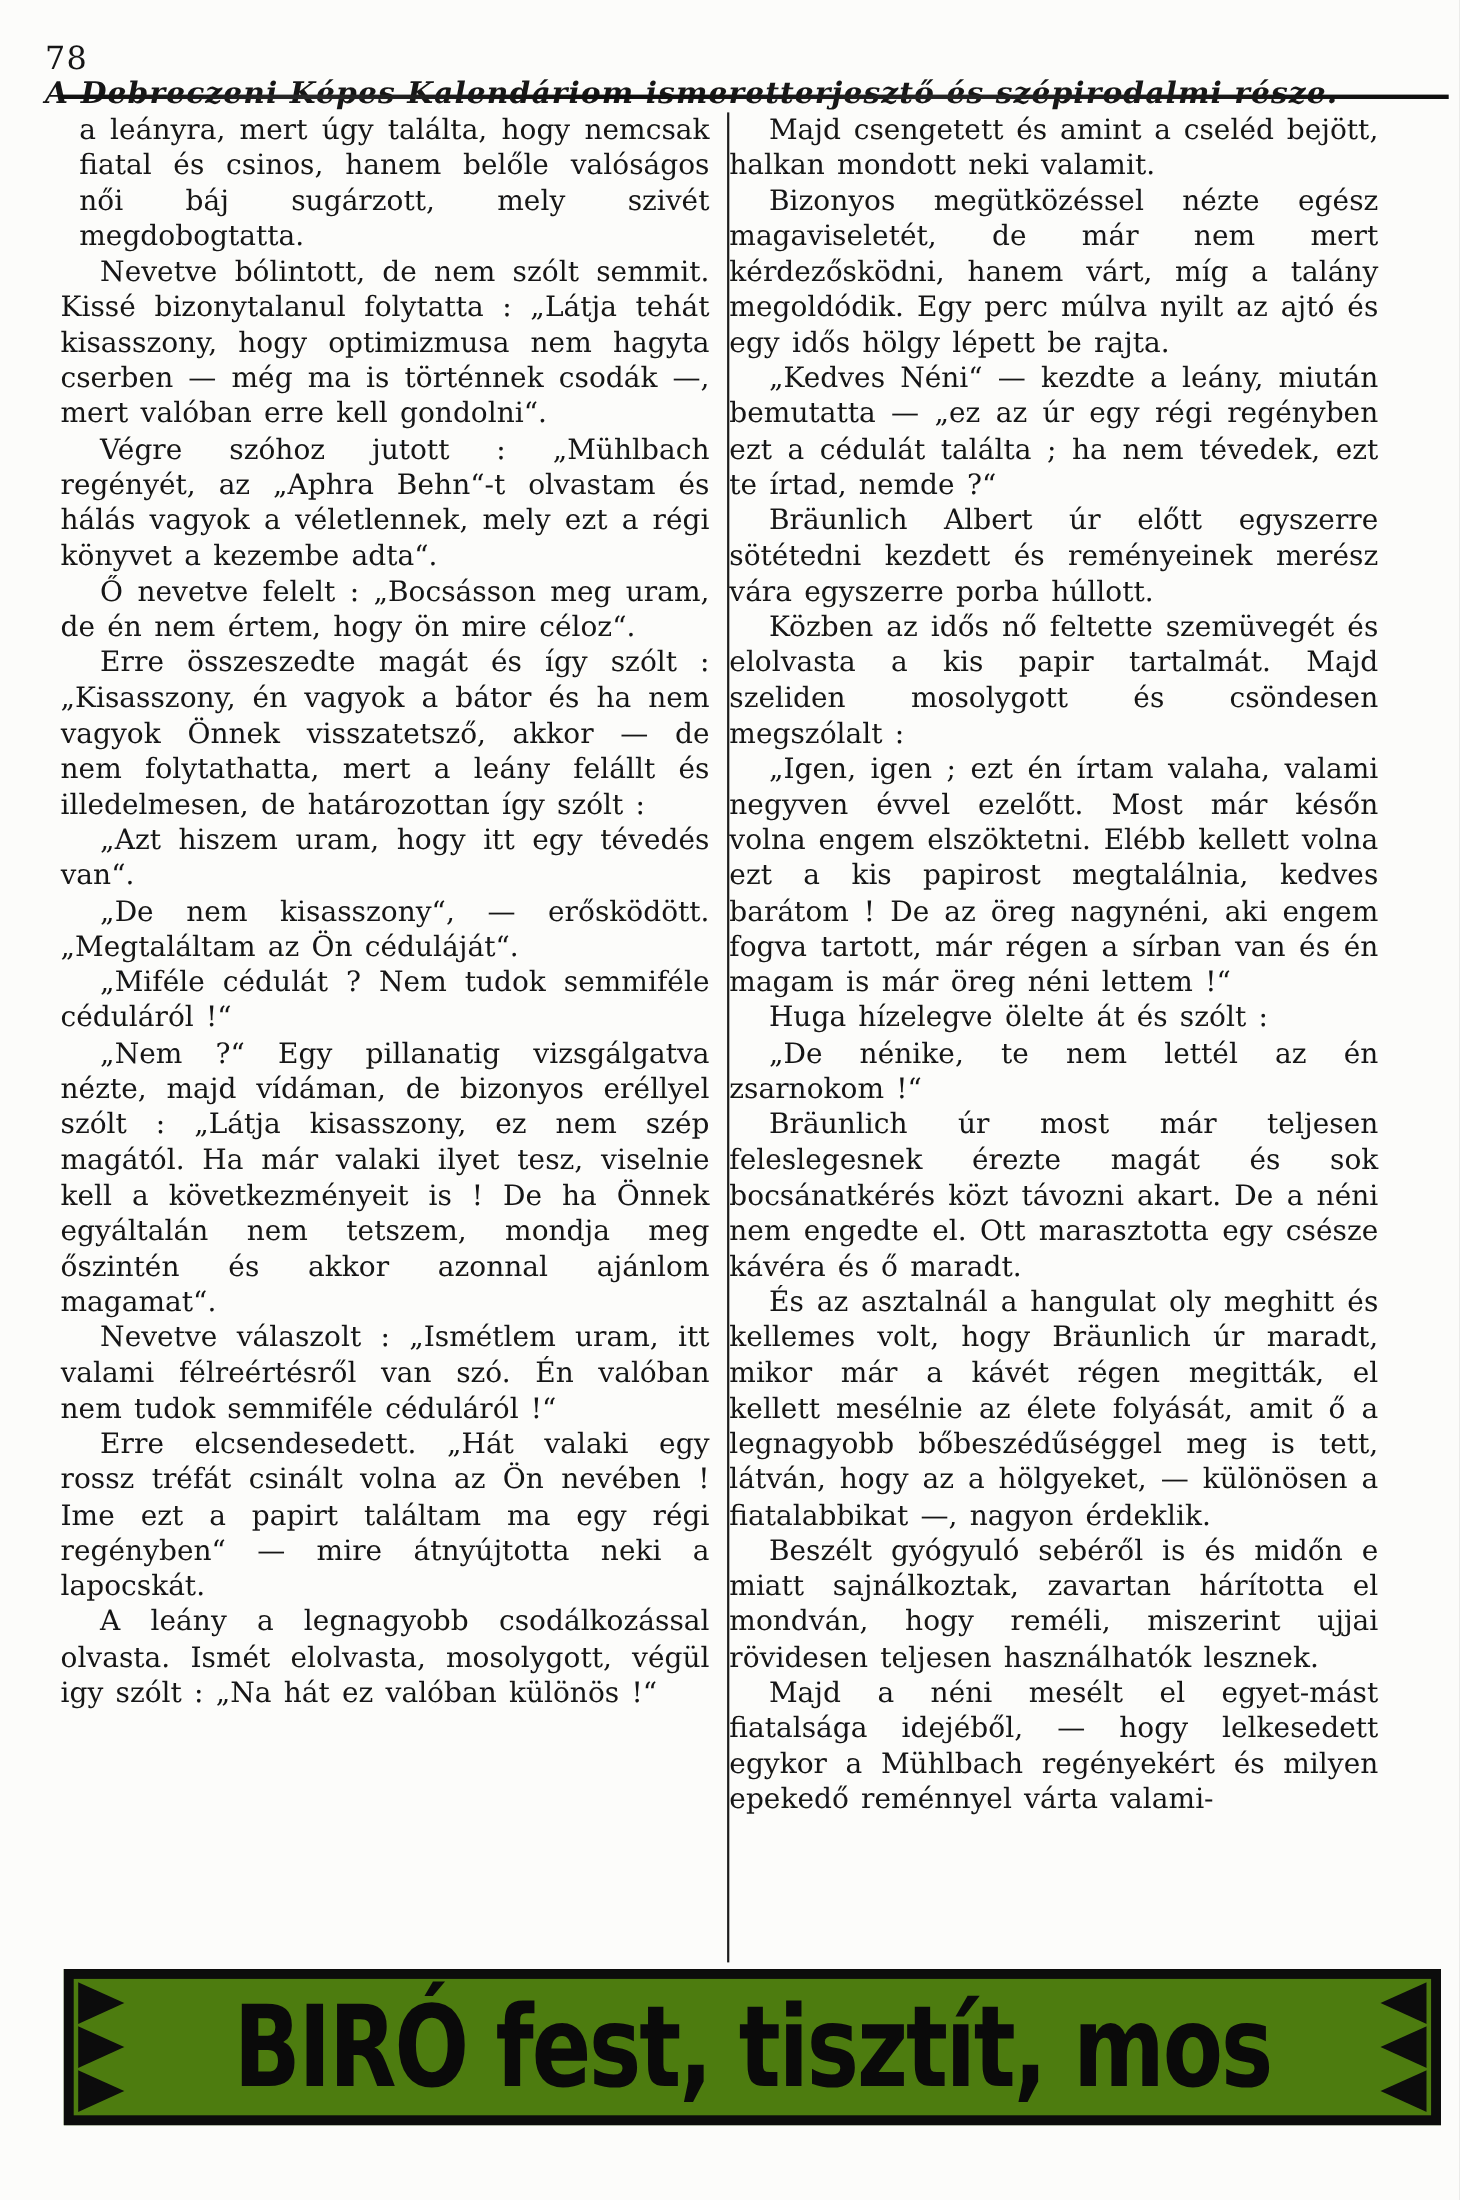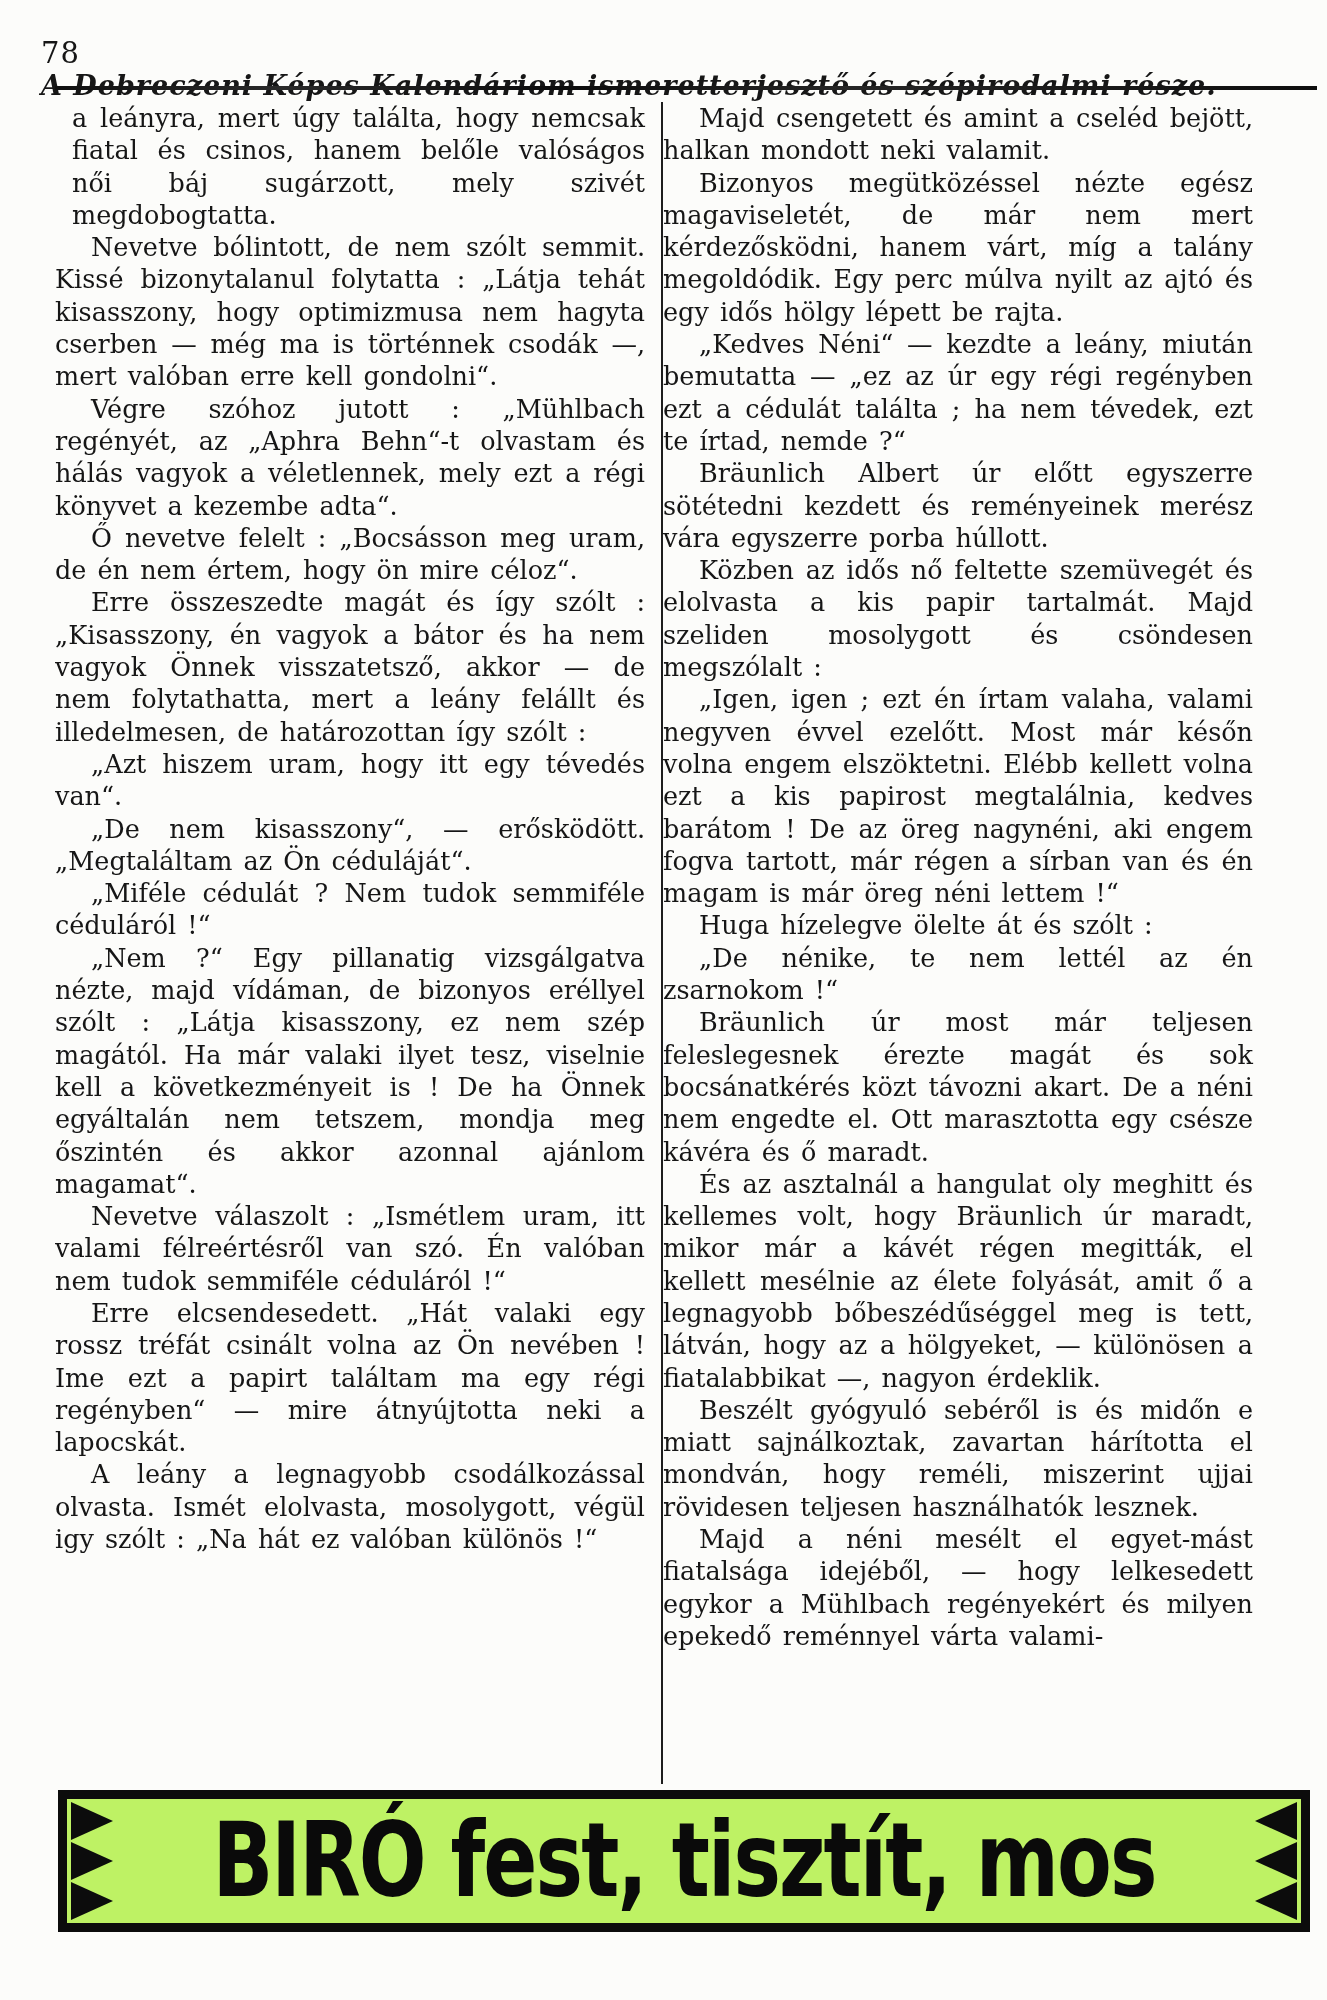--- a/index.html
+++ b/index.html
@@ -46,21 +46,21 @@
   .column.right { width:590px; }
   .divider { width:2px; background:#1d1d1d; height:1682px; }
   p.para { margin:0; text-indent:36px; }
   .column.left p.para:first-child { text-indent:0;margin-left:17px; }
   
   .banner {
     position:absolute; top:1790px; left:58px;
     width:1252px; height:142px;
     box-sizing:border-box;
     border:9px solid #0c0c0c;
-    background:#bef264;
+    background:#4d7c0f;
     display:flex; align-items:center; justify-content:space-between;
     overflow:hidden;
   }
   .chevrons { flex:0 0 auto; display:block; margin:0 4px; }
   .banner-text {
     flex:1 1 auto;
     text-align:center;
     font-family:"DejaVu Sans", sans-serif;
     font-weight:bold;
     font-size:84px;

